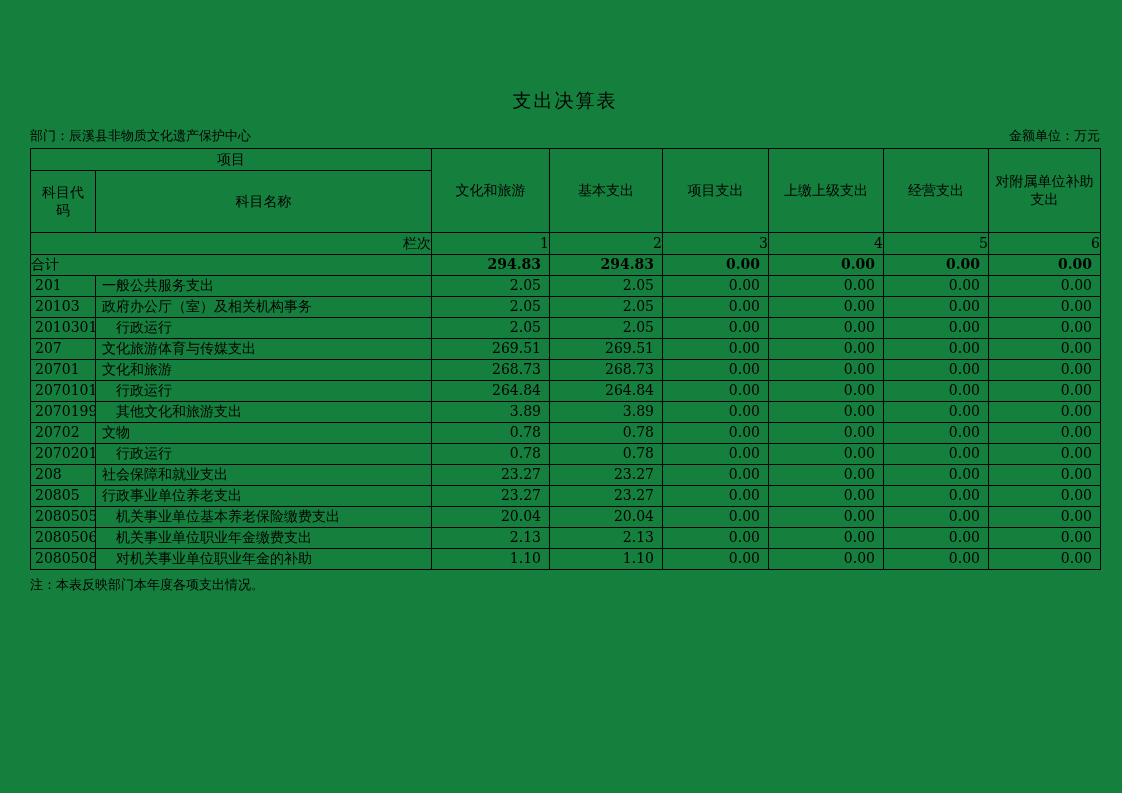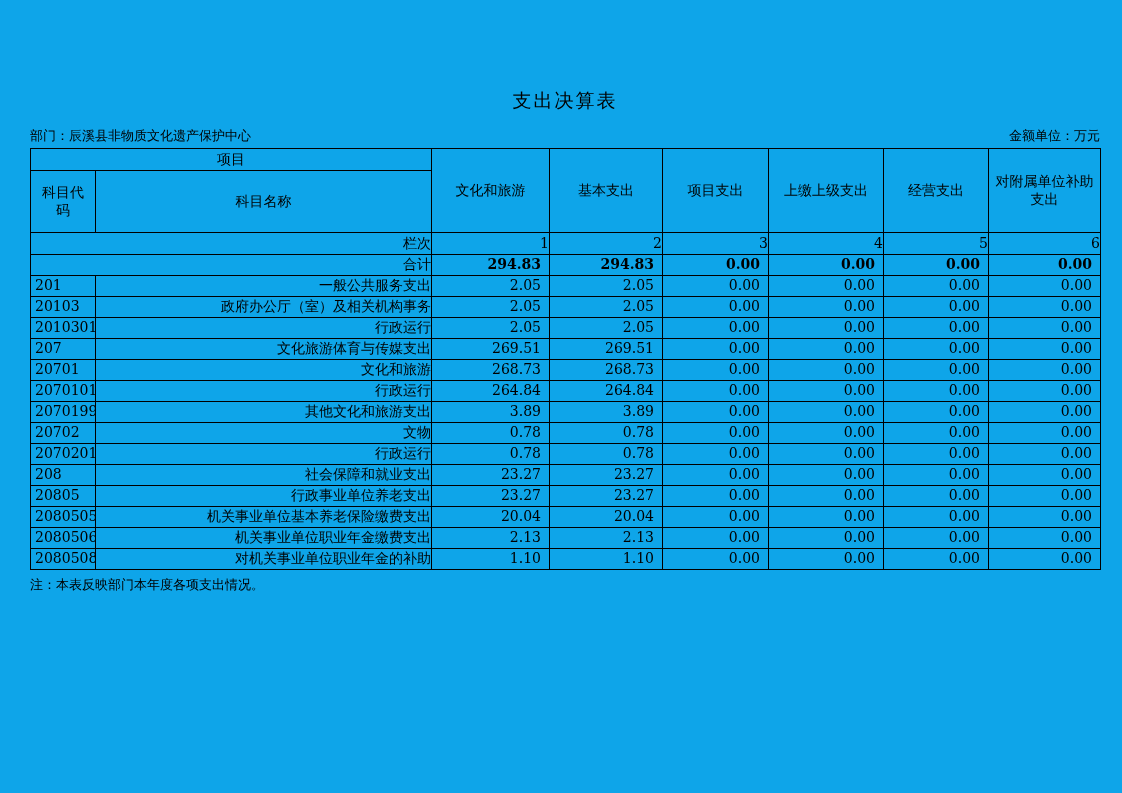--- a/index.html
+++ b/index.html
@@ -1,21 +1,21 @@
 <!DOCTYPE html>
 <html><head>
 <meta charset="utf-8">
 <style>
   * { margin:0; padding:0; box-sizing:border-box; }
   html,body { background:#ffffff; }
   body {
     width:1122px; height:793px; position:relative; overflow:hidden;
     font-family:"DejaVu Serif","Liberation Serif",serif; color:#000;
   }
-  .page { position:absolute; inset:0; background:#0ea5e9; }
+  .page { position:absolute; inset:0; background:#15803d; }
   .doc-title {
     position:absolute; top:88px; left:30px; width:1070px;
     text-align:center; font-size:19px; letter-spacing:2px; font-weight:normal;
   }
   .table-code-line {
     position:absolute; top:110px; left:30px; width:1070px;
     text-align:right; font-size:13px;
   }
   .meta-line {
     position:absolute; top:127px; left:30px; width:1070px;
@@ -29,25 +29,25 @@
     border:1px solid #000; font-weight:normal; overflow:hidden;
     vertical-align:middle; line-height:1.25;
   }
   th.h-project { height:22px; text-align:center; }
   th.h-code { padding:0 7px; text-align:center; }
   th.h-name { text-align:center; }
   th.h-col { text-align:center; padding:0 6px; }
   tr.h-row2 th { height:62px; }
   tr.index-row td { height:22px; text-align:right; }
   tr.total-row td { height:21px; }
-  tr.total-row td.label-cell { text-align:right; }
+  tr.total-row td.label-cell { text-align:left; }
   tr.total-row td.num-cell { font-weight:bold; }
   tr.data-row td { height:21px; }
   td.code-cell { text-align:left; padding-left:4px; }
-  td.name-cell { text-align:right; padding-left:6px; }
+  td.name-cell { text-align:left; padding-left:6px; }
   td.name-cell.indent { padding-left:20px;font-family:Liberation Serif, serif; }
   td.num-cell { text-align:right; padding-right:8px; }
   .note-line {
     position:absolute; top:576px; left:30px; width:1070px; font-size:13px;
   }
 </style>
 </head>
 <body>
 
 <div class="page">

